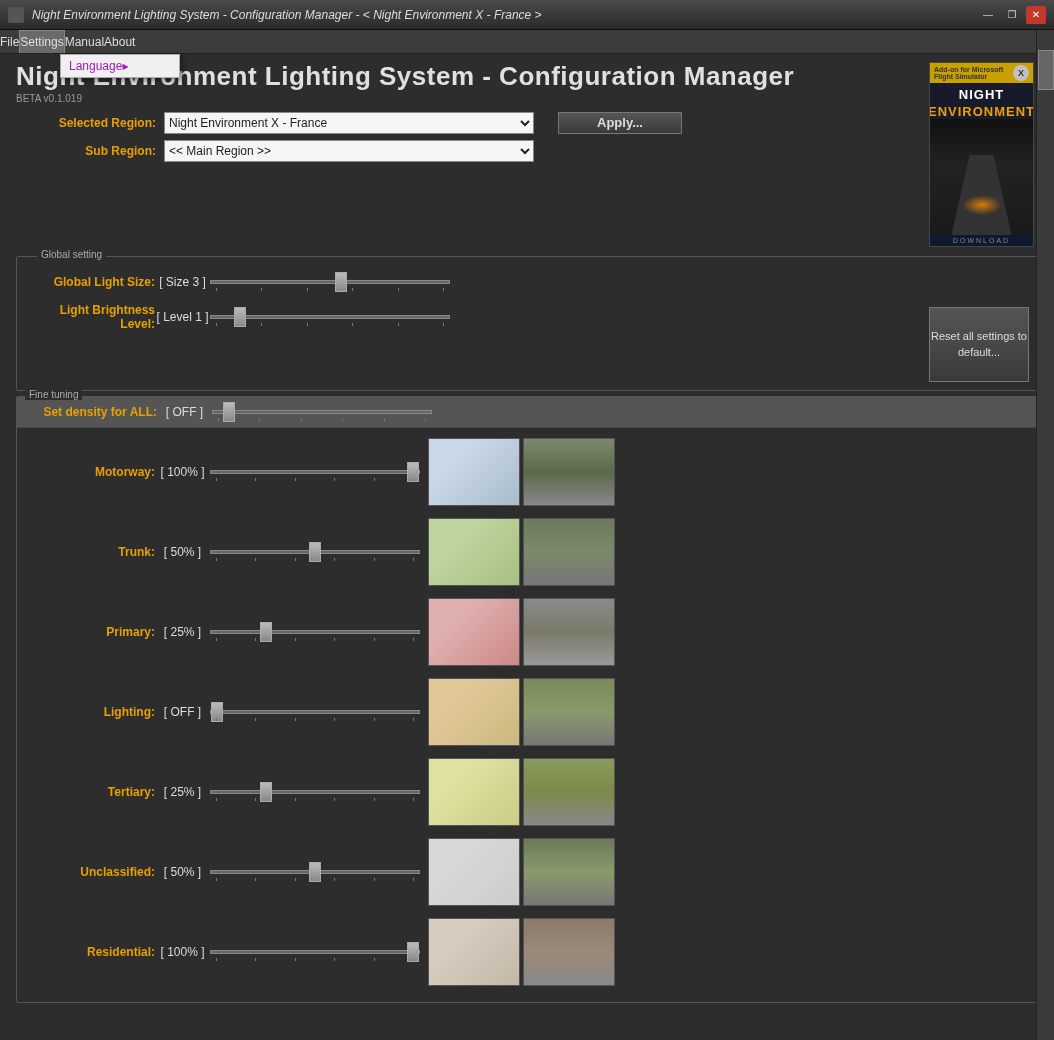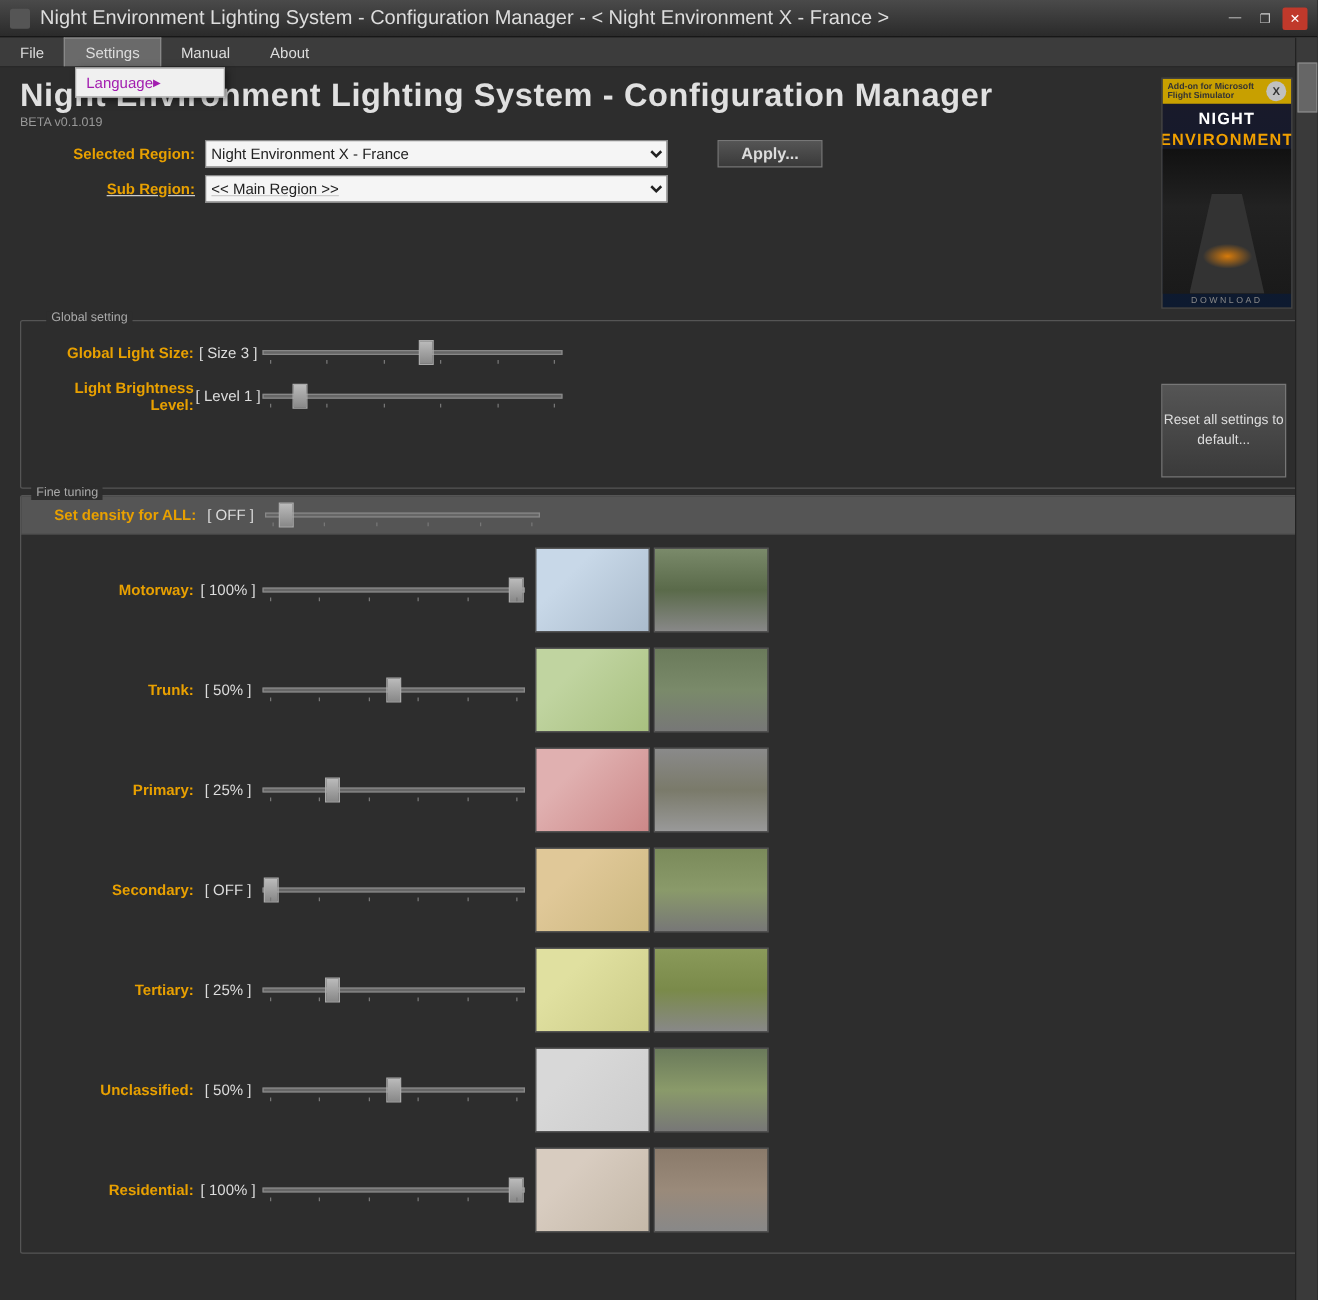--- a/index.html
+++ b/index.html
@@ -28,22 +28,23 @@
       display: flex;
       align-items: center;
       gap: 8px;
     }
     .title-bar-icon {
       width: 16px; height: 16px;
       background: #555;
       border-radius: 2px;
     }
     .title-bar-text {
-      font-size: 16px;
+      font-size: 12px;
       color: #ddd;
+      font-style: italic;
     }
     .title-bar-controls {
       display: flex;
       gap: 4px;
     }
     .tb-btn {
       width: 20px; height: 18px;
       display: flex; align-items: center; justify-content: center;
       font-size: 10px; cursor: pointer; border-radius: 2px;
       color: #ccc;
@@ -53,21 +54,21 @@
     
     .menu-bar {
       height: 24px;
       background: #3c3c3c;
       display: flex;
       align-items: center;
       border-bottom: 1px solid #222;
       position: relative;
     }
     .menu-item {
-      padding: 2px 16px;
+      padding: 2px 0;
       height: 100%;
       display: flex;
       align-items: center;
       cursor: pointer;
       color: #ddd;
       font-size: 12px;
       position: relative;
     }
     .menu-item.settings-active {
       background: #6a6a6a;
@@ -107,28 +108,28 @@
       padding: 4px 8px;
       cursor: pointer;
       color: #a21caf;
       font-size: 12px;
       display: flex;
       align-items: center;
       justify-content: flex-start;
     }
     .submenu-arrow { font-size: 8px; }
     .apply-btn {
-      width: 84px;
+      width: 124px;
       height: 50px;
       background: linear-gradient(to bottom, #555, #3a3a3a);
       border: 1px solid #777;
       color: #ddd;
       font-size: 13px;
       cursor: pointer;
-      margin-left: 26px;
+      margin-left: 10px;
       font-weight: bold;
     }
 
     
     .reset-btn {
       width: 100px;
       height: 75px;
       background: linear-gradient(to bottom, #555, #3a3a3a);
       border: 1px solid #777;
       color: #ddd;
@@ -406,21 +407,21 @@
 
     <div style="margin-top:8px; display:flex; align-items:center; gap:8px;">
       <span style="color:#e8a000;font-weight:bold;font-size:12px;width:140px;text-align:right;display:inline-block;">Selected Region:</span>
       <select style="width:370px;height:22px;background:#f5f5f5;border:1px solid #888;color:#222;font-size:12px;">
         <option>Night Environment X - France</option>
       </select>
       <div style="margin-left:6px;">
         <button class="apply-btn" style="height:22px;padding:0 10px;">Apply...</button>
       </div>
     </div>
-    <div style="margin-top:6px; display:flex; align-items:center; gap:8px;text-decoration:underline;">
+    <div style="margin-top:6px; display:flex; align-items:center; gap:8px;">
       <span style="color:#e8a000;font-weight:bold;font-size:12px;width:140px;text-align:right;display:inline-block;">Sub Region:</span>
       <select style="width:370px;height:22px;background:#f5f5f5;border:1px solid #888;color:#222;font-size:12px;">
         <option>&lt;&lt; Main Region &gt;&gt;</option>
       </select>
     </div>
   </div>
 
   <div class="app-logo-wrap">
     <div class="logo-top-bar">
       <span class="logo-fsx-label">Add-on for Microsoft<br>Flight Simulator</span>
@@ -550,21 +551,21 @@
           <div class="tick"></div>
           <div class="tick"></div>
         </div>
       </div>
       <div class="r-imgs">
         <div class="r-img" style="background: linear-gradient(135deg, #e0b0b0 30%, #cc8888 100%);"></div>
         <div class="r-img" style="background: linear-gradient(to bottom, #8a8a8a, #7a7a6a, #999);"></div>
       </div>
     </div>
       <div class="r-row">
-      <span class="r-label">Secondary:</span>
+      <span class="r-label">Lighting:</span>
       <span class="r-val">[ OFF ]</span>
       <div class="r-slider">
         <input type="range" min="0" max="100" value="0" style="width: 100%;">
         <div class="ticks">
           <div class="tick"></div>
           <div class="tick"></div>
           <div class="tick"></div>
           <div class="tick"></div>
           <div class="tick"></div>
           <div class="tick"></div>

